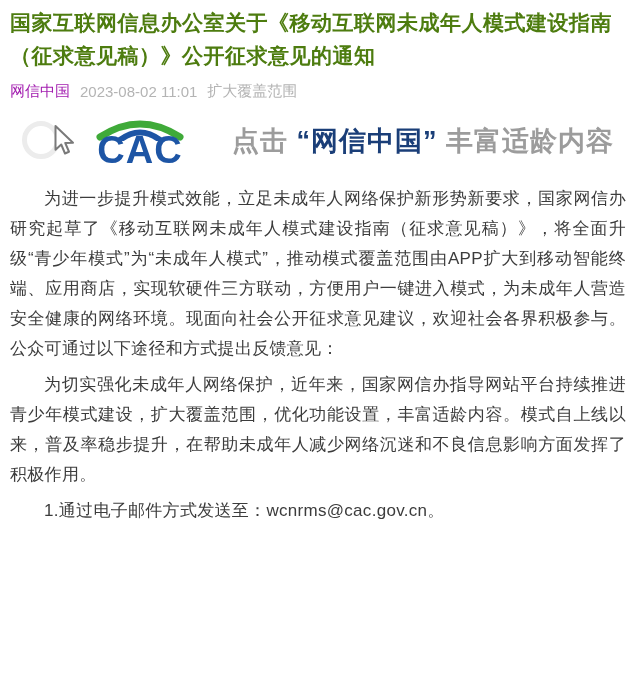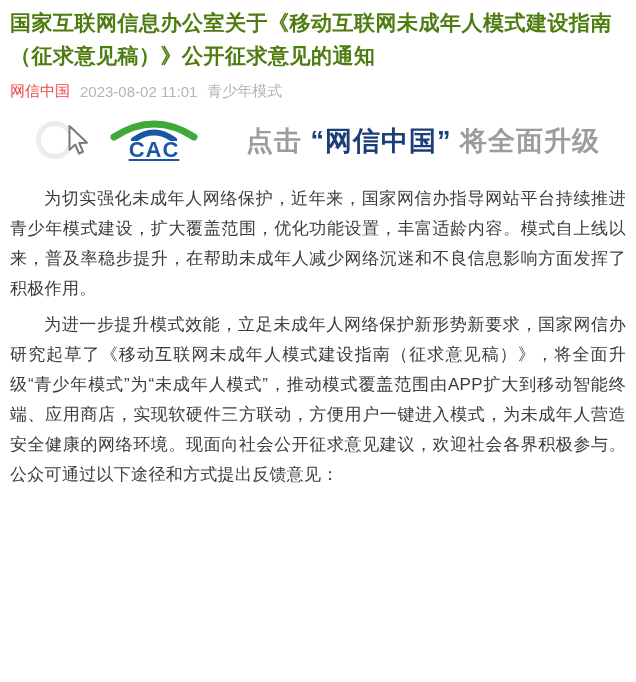--- a/index.html
+++ b/index.html
@@ -22,21 +22,21 @@
 
   
   .meta {
     margin-top: 10px;
     font-size: 15px;
     color: #b4b4b4;
     display: flex;
     align-items: center;
   }
   .meta .author {
-    color: #ef4444;
+    color: #a21caf;
     margin-right: 10px;
     cursor: pointer;
   }
   .meta .datetime { margin-right: 10px; text-align: right; }
 
   
   .banner {
     margin: 9px 0 0 0;
     height: 62px;
     display: flex;
@@ -67,26 +67,25 @@
     width: 108px; height: 52px;
     flex: 0 0 auto;
     margin-right: 38px;
   }
   .cac-logo .arcs { position: absolute; left: 0; top: 0; width: 108px; height: 26px; }
   .cac-logo .cac-text {
     position: absolute;
     left: 0; bottom: 0;
     width: 108px;
     text-align: center;
-    font-size: 22px;
+    font-size: 38px;
     font-weight: bold;
     color: #1d55a5;
     letter-spacing: 1px;
     line-height: 34px;
-    text-decoration: underline;
   }
   .banner-slogan {
     font-size: 27px;
     font-weight: bold;
     color: #9c9c9c;
     letter-spacing: 1px;
     white-space: nowrap;
   }
   .banner-slogan .navy { color: #1a3e78; }
 
@@ -105,43 +104,44 @@
 </head>
 <body>
 
 <div class="article">
 
   <h1 class="title">国家互联网信息办公室关于《移动互联网未成年人模式建设指南（征求意见稿）》公开征求意见的通知</h1>
 
   <div class="meta">
     <span class="author">网信中国</span>
     <span class="datetime">2023-08-02 11:01</span>
-    <span class="location">青少年模式</span>
+    <span class="location">扩大覆盖范围</span>
   </div>
 
   <div class="banner">
     <div class="banner-cursor-wrap">
       <div class="click-ring"></div>
       <svg class="cursor-icon" viewBox="0 0 24 28">
         <path d="M6 2 L6 21 L10.6 16.8 L13.6 24 L16.8 22.6 L13.8 15.6 L20 15.4 Z" fill="#ffffff" stroke="#7a7a7a" stroke-width="1.6" stroke-linejoin="round"></path>
       </svg>
     </div>
     <div class="cac-logo">
       <svg class="arcs" viewBox="0 0 108 26">
         <path d="M14 22 Q 54 -4 94 22" fill="none" stroke="#3faa39" stroke-width="7" stroke-linecap="round"></path>
         <path d="M34 25 Q 54 10 74 25" fill="none" stroke="#1d55a5" stroke-width="6" stroke-linecap="round"></path>
       </svg>
       <div class="cac-text">CAC</div>
     </div>
     <div class="banner-slogan">
       <span>点击</span>
       <span class="navy">“网信中国”</span>
-      <span>将全面升级</span>
+      <span>丰富适龄内容</span>
     </div>
   </div>
 
   <div class="content">
+    <p>为进一步提升模式效能，立足未成年人网络保护新形势新要求，国家网信办研究起草了《移动互联网未成年人模式建设指南（征求意见稿）》，将全面升级“青少年模式”为“未成年人模式”，推动模式覆盖范围由APP扩大到移动智能终端、应用商店，实现软硬件三方联动，方便用户一键进入模式，为未成年人营造安全健康的网络环境。现面向社会公开征求意见建议，欢迎社会各界积极参与。公众可通过以下途径和方式提出反馈意见：</p>
     <p>为切实强化未成年人网络保护，近年来，国家网信办指导网站平台持续推进青少年模式建设，扩大覆盖范围，优化功能设置，丰富适龄内容。模式自上线以来，普及率稳步提升，在帮助未成年人减少网络沉迷和不良信息影响方面发挥了积极作用。</p>
-    <p>为进一步提升模式效能，立足未成年人网络保护新形势新要求，国家网信办研究起草了《移动互联网未成年人模式建设指南（征求意见稿）》，将全面升级“青少年模式”为“未成年人模式”，推动模式覆盖范围由APP扩大到移动智能终端、应用商店，实现软硬件三方联动，方便用户一键进入模式，为未成年人营造安全健康的网络环境。现面向社会公开征求意见建议，欢迎社会各界积极参与。公众可通过以下途径和方式提出反馈意见：</p>
+    <p>1.通过电子邮件方式发送至：wcnrms@cac.gov.cn。</p>
 
   </div>
 
 </div>
 
 </body></html>

